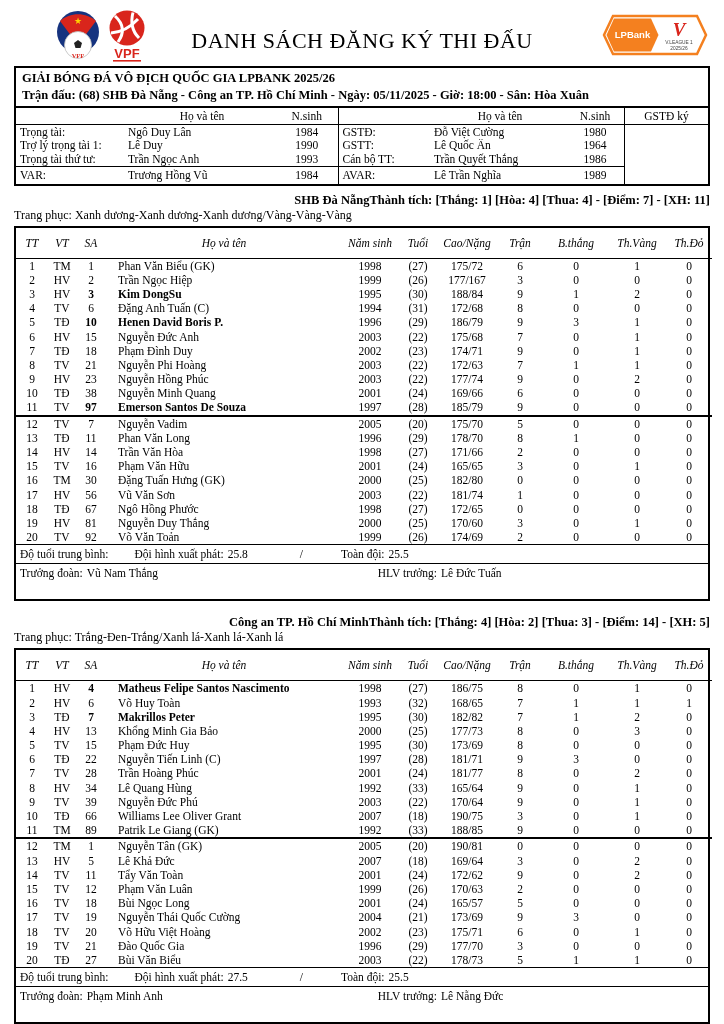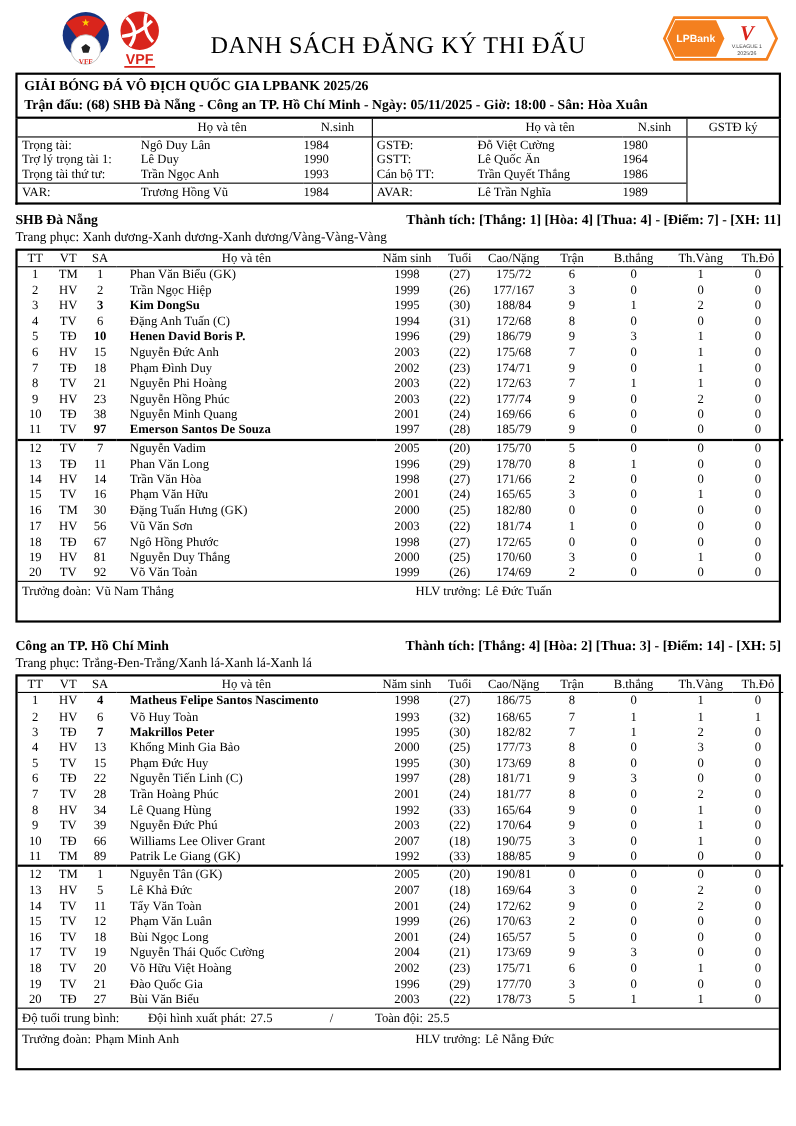--- a/index.html
+++ b/index.html
@@ -19,34 +19,34 @@
 
   
   .info-box{border:2px solid #000;padding:2px 6px;font-weight:bold;font-size:12.5px;line-height:17px;}
 
   
   .officials-box{border:2px solid #000;border-top:none;display:flex;}
   table.officials{border-collapse:collapse;table-layout:fixed;flex:1;width:100%;}
   .officials th{font-weight:normal;height:16px;border-bottom:1px solid #000;text-align:center;padding:0;}
   .officials td{height:13.5px;padding:0;white-space:nowrap;overflow:hidden;}
   .officials .lbl{padding-left:4px;}
-  .officials .yr{text-align:left;}
+  .officials .yr{text-align:center;}
   .officials td:nth-child(3),.officials th:nth-child(3){border-right:1.5px solid #000;}
   .officials tr.var td{border-top:1.5px solid #000;height:17px;}
   .sign-col{width:86px;border-left:1.5px solid #000;}
   .sign-head{height:16px;line-height:16px;border-bottom:1px solid #000;text-align:center;font-family:Liberation Serif, serif;}
 
   
-  .team-head{display:flex;justify-content:space-between;align-items:flex-end;
+  .team-head{display:flex;justify-content:flex-end;align-items:flex-end;
              font-weight:bold;font-size:12.5px;margin-top:6px;line-height:16px;}
   .team-kit{font-size:12px;line-height:15px;margin-bottom:3px;}
 
   .squad-box{border:2px solid #000;}
   table.squad{width:100%;border-collapse:collapse;table-layout:fixed;}
-  .squad th{font-weight:normal;height:14px;border-bottom:1px solid #000;text-align:center;padding:0;white-space:nowrap;}
+  .squad th{font-weight:normal;height:30px;border-bottom:1px solid #000;text-align:center;padding:0;white-space:nowrap;font-style:italic;}
   .squad td{height:14.2px;padding:0;text-align:center;white-space:nowrap;overflow:hidden;}
   .squad td.nm{text-align:left;padding-left:12px;}
   .squad th.nm-h{text-align:center;}
   tbody.subs tr:first-child td{border-top:2px solid #000;}
   tr.bold td.nm, tr.bold td.sa{font-weight:bold;}
 
   .avg-row{border-top:1.5px solid #000;height:18px;line-height:18px;padding-left:4px;white-space:nowrap;}
   .avg-row .g1{margin-left:26px;}
   .avg-row .g2{margin-left:52px;}
   .avg-row .g3{margin-left:38px;}
@@ -480,20 +480,23 @@
             <td>(26)</td>
             <td>174/69</td>
             <td>2</td>
             <td>0</td>
             <td>0</td>
             <td>0</td>
           </tr>
 
       </tbody>
     </table>
+    <div class="avg-row">
+      <span>Độ tuổi trung bình:</span><span class="g1"></span><span>Đội hình xuất phát:</span><span class="sp"></span><span>25.8</span><span class="g2"></span><span>/</span><span class="g3"></span><span>Toàn đội:</span><span class="sp"></span><span>25.5</span>
+    </div>
     <div class="staff-row">
       <span class="left"><span>Trưởng đoàn:</span><span class="sp"></span><span>Vũ Nam Thắng</span></span>
       <span><span>HLV trưởng:</span><span class="sp"></span><span>Lê Đức Tuấn</span></span>
     </div>
   </div>
 
   <div class="team-head" style="margin-top:13px;">
     <span>Công an TP. Hồ Chí Minh</span>
     <span>Thành tích: [Thắng: 4] [Hòa: 2] [Thua: 3] - [Điểm: 14] - [XH: 5]</span>
   </div>

